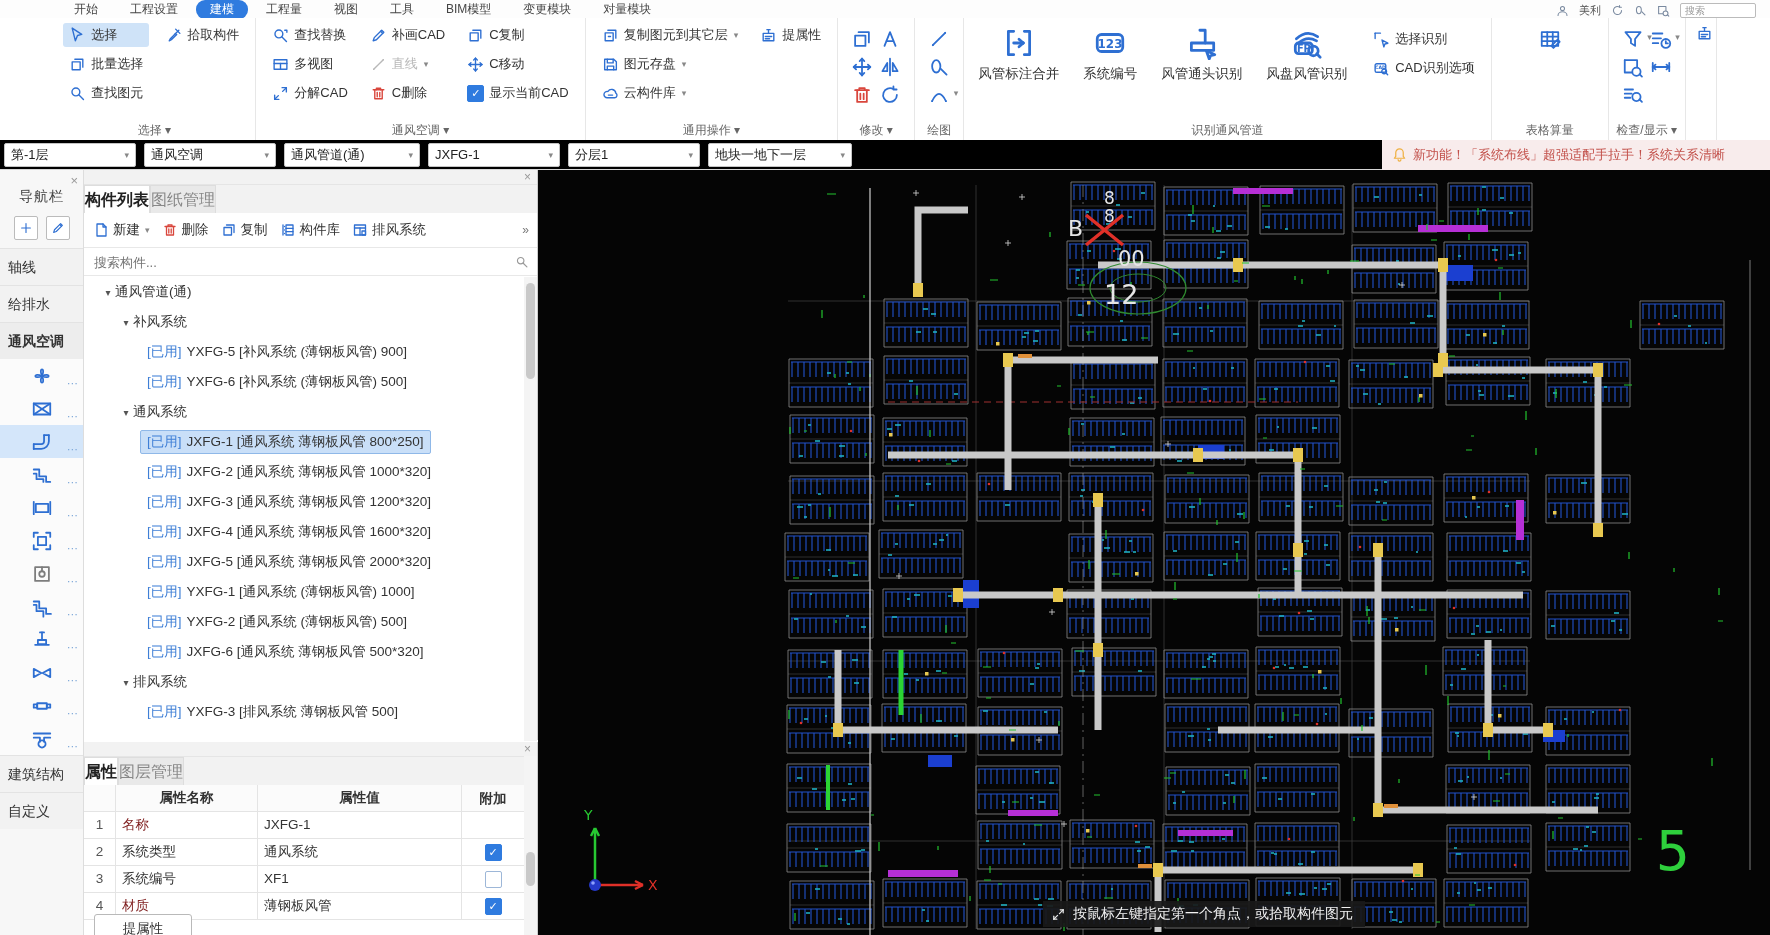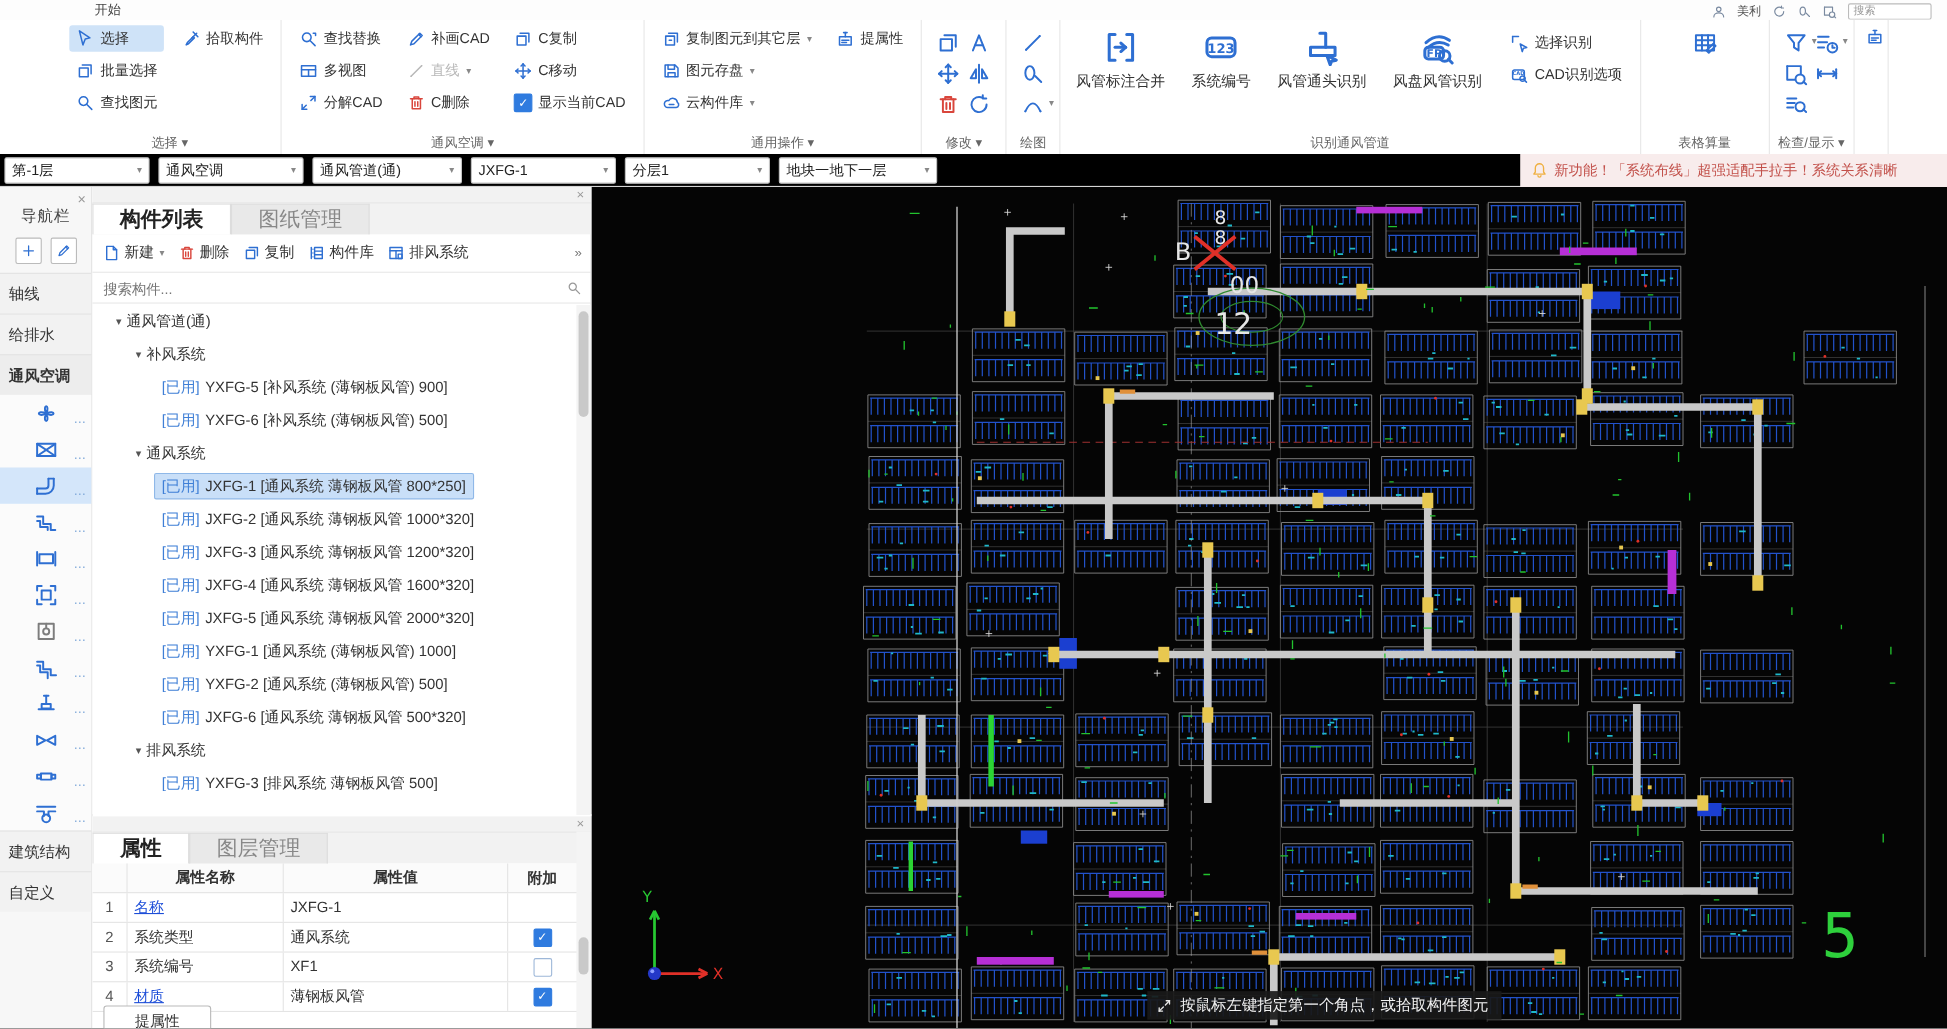--- a/index.html
+++ b/index.html
@@ -1,21 +1,21 @@
 <!DOCTYPE html>
 <html><head>
 <meta charset="utf-8">
 <style>
   html,body{margin:0;padding:0;background:#888;}
   .app{position:relative;width:1770px;height:935px;overflow:hidden;background:#fff;
        font-family:"Liberation Sans","DejaVu Sans",sans-serif;font-size:13px;color:#333;}
   
   .tabstrip{position:absolute;left:0;top:0;width:1770px;height:18px;background:#fdfdfd;
             display:flex;align-items:flex-end;overflow:hidden;}
-  .tabs{display:flex;align-items:center;gap:4px;padding-left:60px;height:18px;flex-direction:column;}
+  .tabs{display:flex;align-items:center;gap:4px;padding-left:60px;height:18px;}
   .tab{padding:1px 14px;font-size:12px;color:#444;white-space:nowrap;border-radius:9px;cursor:default;}
   .tab.active{background:#2f7bdf;color:#fff;}
   .quickbar{margin-left:auto;display:flex;align-items:center;gap:10px;padding-right:14px;font-size:11px;color:#555;}
   .qicon{width:13px;height:13px;color:#7a8aa0;}
   .qsearch{width:66px;height:13px;border:1px solid #bbb;border-radius:2px;color:#999;
            font-size:10px;line-height:13px;padding:0 4px;background:#fff;}
   
   .ribbon{position:absolute;left:0;top:18px;width:1770px;height:122px;background:#fff;
           border-bottom:2px solid #f9a8d4;display:flex;overflow:hidden;justify-content:center;}
   .rgroup{display:flex;flex-direction:column;border-right:1px solid #e7e7e7;flex:none;}
@@ -57,21 +57,21 @@
   .sb-tools{background:#fbfbfb;}
   .sb-tool{height:33px;display:flex;align-items:center;justify-content:center;position:relative;}
   .sb-tool.sel{background:#d4e6fa;}
   .sb-tool .icon{width:22px;height:22px;}
   .sb-tool .more{position:absolute;right:4px;bottom:2px;color:#7da7d8;font-size:11px;letter-spacing:1px;}
   
   .cpanel{position:absolute;left:84px;top:170px;width:454px;height:570px;background:#fff;border-right:1px solid:#ccc;box-sizing:border-box;border-right:1px solid #ccc;}
   .ptopbar{height:14px;background:#f2f2f2;position:relative;border-bottom:1px solid #e5e5e5;}
   .pclose{position:absolute;right:6px;top:0px;color:#999;font-size:12px;line-height:14px;}
   .ptabs{display:flex;background:#f2f2f2;height:28px;align-items:flex-end;}
-  .ptab{padding:0 24px;height:27px;line-height:27px;font-size:19px;color:#888;background:#e9e9e9;border:1px solid #ddd;border-bottom:none;}
+  .ptab{padding:0 0;height:27px;line-height:27px;font-size:16px;color:#888;background:#e9e9e9;border:1px solid #ddd;border-bottom:none;}
   .ptab.active{background:#fff;color:#222;font-weight:bold;}
   .ctoolbar{height:34px;display:flex;align-items:center;gap:2px;padding:0 4px;border-bottom:1px solid #e8e8e8;}
   .cact{display:flex;align-items:center;gap:4px;padding:0 5px;height:26px;font-size:13.5px;color:#333;}
   .cact .icon{width:16px;height:16px;}
   .overflow{margin-left:auto;color:#777;font-size:12px;padding-right:4px;}
   .csearch{height:26px;margin:1px 0;border-bottom:1px solid #e8e8e8;display:flex;align-items:center;padding:0 8px;color:#aaa;}
   .csearch input{border:none;outline:none;flex:1;font-size:13px;color:#444;font-family:inherit;}
   .csearch .icon{width:14px;height:14px;color:#999;}
   .tree{position:relative;height:464px;overflow:hidden;}
   .trow{height:30px;display:flex;align-items:center;font-size:13.5px;white-space:nowrap;}
@@ -85,21 +85,21 @@
   .ppanel{position:absolute;left:84px;top:742px;width:454px;height:193px;background:#fff;border-right:1px solid #ccc;box-sizing:border-box;overflow:hidden;}
   .prow-table{font-size:13.5px;}
   .prow{display:flex;height:26px;line-height:25px;border-bottom:1px solid #e4e4e4;}
   .pc{border-right:1px solid #e4e4e4;padding:0 6px;box-sizing:border-box;overflow:hidden;white-space:nowrap;}
   .pc.n{width:32px;text-align:center;color:#555;padding:0;}
   .pc.k{width:142px;}
   .pc.v{width:204px;}
   .pc.a{width:62px;display:flex;align-items:center;justify-content:center;border-right:none;}
   .phead{font-weight:bold;color:#333;background:#fbfbfb;}
   .phead .pc{text-align:center;}
-  .blue{color:#1d4ed8;text-decoration:underline;}
+  .blue{color:#7f1d1d;}
   .pbtn{position:absolute;left:10px;top:172px;width:96px;height:30px;border:1px solid #b9b9b9;border-radius:3px;
         background:#fff;text-align:center;line-height:28px;font-size:13.5px;color:#333;}
   
   .canvas{position:absolute;left:538px;top:170px;width:1232px;height:765px;background:#050505;overflow:hidden;}
   .tooltip{position:absolute;left:505px;top:731px;height:26px;background:rgba(25,25,25,0.92);color:#f2f2f2;
            display:flex;align-items:center;gap:7px;padding:0 12px 0 8px;font-size:14px;white-space:nowrap;}
   .tooltip .icon{width:15px;height:15px;color:#e8e8e8;}
 </style>
 </head>
 <body>

